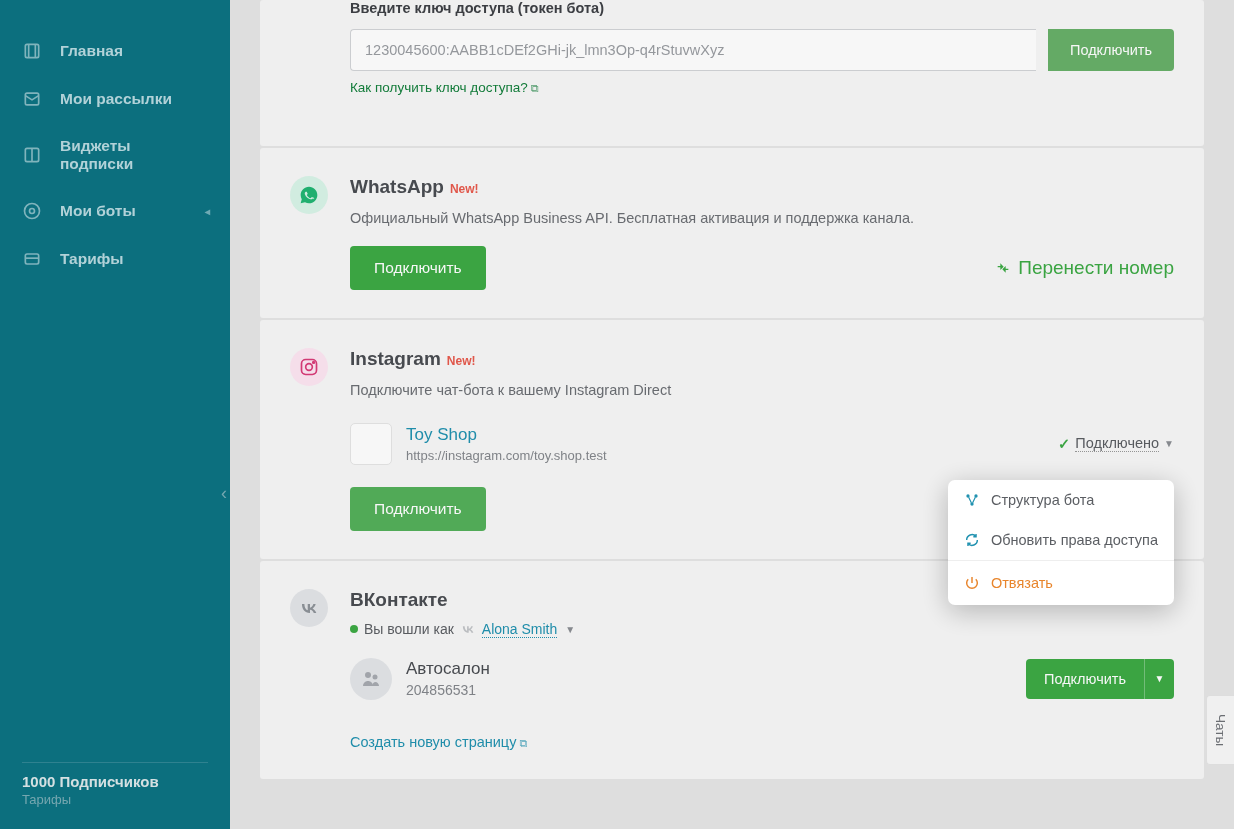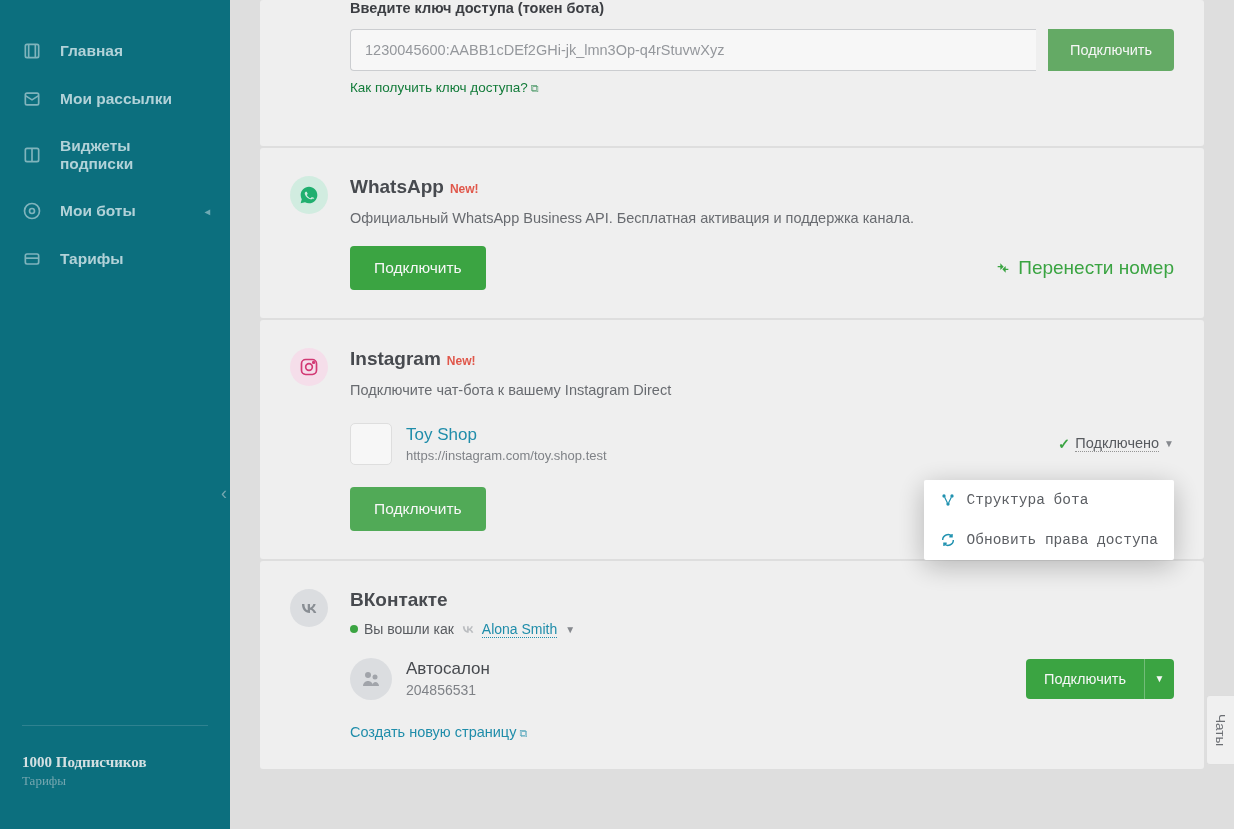--- a/index.html
+++ b/index.html
@@ -5,21 +5,21 @@
     * { box-sizing: border-box; margin: 0; padding: 0; }
     body { font-family: -apple-system, BlinkMacSystemFont, 'Segoe UI', Arial, sans-serif; background-color: #e6e6e6; width: 1234px; height: 829px; overflow: hidden; position: relative; }
     
     .overlay { position: absolute; top: 0; left: 0; right: 0; bottom: 0; background: rgba(0,0,0,0.03); z-index: 100; pointer-events: none; }
     
     .sidebar { width: 230px; height: 100%; background-color: #0d7383; position: fixed; left: 0; top: 0; display: flex; flex-direction: column; }
     .sidebar-nav { padding-top: 27px; flex: 1; }
     .sidebar-item { display: flex; align-items: center; padding: 14px 22px; color: #b8d9df; font-size: 15.5px; font-weight: 600; cursor: pointer; position: relative; }
     .sidebar-item .icon { width: 20px; height: 20px; margin-right: 18px; opacity: 0.7; flex-shrink: 0; }
     .sidebar-item .chevron { position: absolute; right: 20px; font-size: 10px; opacity: 0.6; }
-    .sidebar-footer { padding: 28px 22px; border-top: 1px solid rgba(255,255,255,0.15); margin: 0 22px 12px; padding-left: 0; padding-right: 0; font-family: Liberation Serif, serif; }
+    .sidebar-footer { padding: 10px 22px; border-top: 1px solid rgba(255,255,255,0.15); margin: 0 22px 12px; padding-left: 0; padding-right: 0; }
     .sidebar-footer .count { color: #dce8ea; font-weight: 700; font-size: 15px; }
     .sidebar-footer .label { color: #7aadb6; font-size: 13px; margin-top: 2px; }
     .collapse-btn { position: absolute; right: -1px; top: 50%; transform: translateY(60px); color: #7aadb6; font-size: 18px; padding: 8px 4px; cursor: pointer; }
     
     .main { margin-left: 230px; padding: 0 30px; }
     
     .section { background: #f7f7f7; border-radius: 3px; padding: 0; margin-bottom: 2px; }
     .section-body { padding: 0 30px 28px 30px; }
     .section-top { display: flex; align-items: flex-start; padding: 28px 30px 0 30px; }
     .channel-icon { width: 38px; height: 38px; border-radius: 50%; display: flex; align-items: center; justify-content: center; margin-right: 22px; flex-shrink: 0; }
@@ -54,40 +54,40 @@
     
     .connected-item { display: flex; align-items: center; margin-top: 18px; padding: 4px 0; }
     .connected-avatar { width: 42px; height: 42px; border-radius: 5px; background: #fff; border: 1px solid #e6e6e6; margin-right: 14px; flex-shrink: 0; }
     .connected-info .name { color: #2192b0; font-size: 17px; font-weight: 500; }
     .connected-info .url { color: #84878c; font-size: 13px; margin-top: 3px; text-align: right; }
     .connected-status { margin-left: auto; display: flex; align-items: center; gap: 5px; color: #3daa45; font-size: 14.5px; cursor: pointer; }
     .connected-status .text { color: #5b5e63; border-bottom: 1px dotted #999; }
     .connected-status .check { color: #3daa45; font-weight: bold; }
     .connected-status .caret { color: #8b8e93; font-size: 10px; }
     
-    .dropdown-menu { position: absolute; background: #fff; border-radius: 2px; box-shadow: 0 6px 28px rgba(0,0,0,0.25); min-width: 225px; z-index: 200; right: 60px; top: 480px; overflow: hidden; font-family: Liberation Mono, monospace; }
+    .dropdown-menu { position: absolute; background: #fff; border-radius: 7px; box-shadow: 0 6px 28px rgba(0,0,0,0.25); min-width: 225px; z-index: 200; right: 60px; top: 480px; overflow: hidden; }
     .dropdown-item { padding: 12px 16px; font-size: 14.5px; color: #5b5e63; display: flex; align-items: center; gap: 11px; cursor: pointer; }
     .dropdown-item.danger { color: #e8852c; border-top: 1px solid #eee; padding-top: 14px; padding-bottom: 14px; }
     .dropdown-item .d-icon { width: 16px; height: 16px; flex-shrink: 0; }
     
     .vk-logged { display: flex; align-items: center; gap: 6px; margin-top: 10px; font-size: 14px; color: #5b5e63; }
     .vk-logged .dot { width: 8px; height: 8px; border-radius: 50%; background: #3daa45; }
     .vk-logged .vk-mini { width: 16px; height: 16px; opacity: 0.5; }
     .vk-logged .username { color: #2192b0; border-bottom: 1px dotted #2192b0; }
     .vk-logged .caret { color: #8b8e93; font-size: 10px; margin-left: 2px; }
     
     .vk-page { display: flex; align-items: center; margin-top: 20px; }
     .vk-avatar { width: 42px; height: 42px; border-radius: 50%; background: #e3e5e8; display: flex; align-items: center; justify-content: center; margin-right: 14px; flex-shrink: 0; color: #a7aab0; }
     .vk-page-info .name { color: #4a4d52; font-size: 17px; font-weight: 500; }
     .vk-page-info .id { color: #84878c; font-size: 14px; margin-top: 3px; }
     .btn-split { margin-left: auto; display: flex; }
     .btn-split .main-btn { background: #3daa45; color: #fff; border: none; height: 40px; padding: 0 18px; font-size: 14.5px; font-weight: 500; border-radius: 4px 0 0 4px; cursor: pointer; }
     .btn-split .drop-btn { background: #3daa45; border: none; border-left: 1px solid rgba(255,255,255,0.3); height: 40px; width: 30px; border-radius: 0 4px 4px 0; color: #fff; cursor: pointer; font-size: 10px; }
     
-    .create-link { color: #2192b0; font-size: 14.5px; text-decoration: none; margin-top: 24px; display: inline-block; text-align: right; }
+    .create-link { color: #2192b0; font-size: 14.5px; text-decoration: none; margin-top: 34px; display: inline-block; text-align: right; }
     
     .chat-tab { position: fixed; right: 0; top: 695px; background: #f0f0f0; border: 1px solid #ddd; border-right: none; border-radius: 4px 0 0 4px; padding: 18px 6px; writing-mode: vertical-rl; font-size: 13.5px; color: #6b6e73; cursor: pointer; z-index: 150; }
     
     svg { display: block; }
   </style>
 </head>
 <body>
 
 <div class="sidebar">
   <div class="sidebar-nav">
@@ -297,15 +297,23 @@
   </div>
   <div class="dropdown-item">
     <span class="d-icon">
       <svg viewBox="0 0 24 24" fill="none" stroke="#2192b0" stroke-width="2.2">
           <path d="M4 12a8 8 0 0 1 14-5.3M20 12a8 8 0 0 1-14 5.3"></path>
           <path d="M18 3v4h-4M6 21v-4h4"></path>
         </svg>
     </span>
     <span>Обновить права доступа</span>
   </div>
+  <div class="dropdown-item danger">
+    <span class="d-icon">
+      <svg viewBox="0 0 24 24" fill="none" stroke="#e8852c" stroke-width="2.2">
+          <path d="M12 3v9M6.3 6.3a8 8 0 1 0 11.4 0"></path>
+        </svg>
+    </span>
+    <span>Отвязать</span>
+  </div>
 </div>
 
 <div class="chat-tab">Чаты</div>
 
 </body></html>

